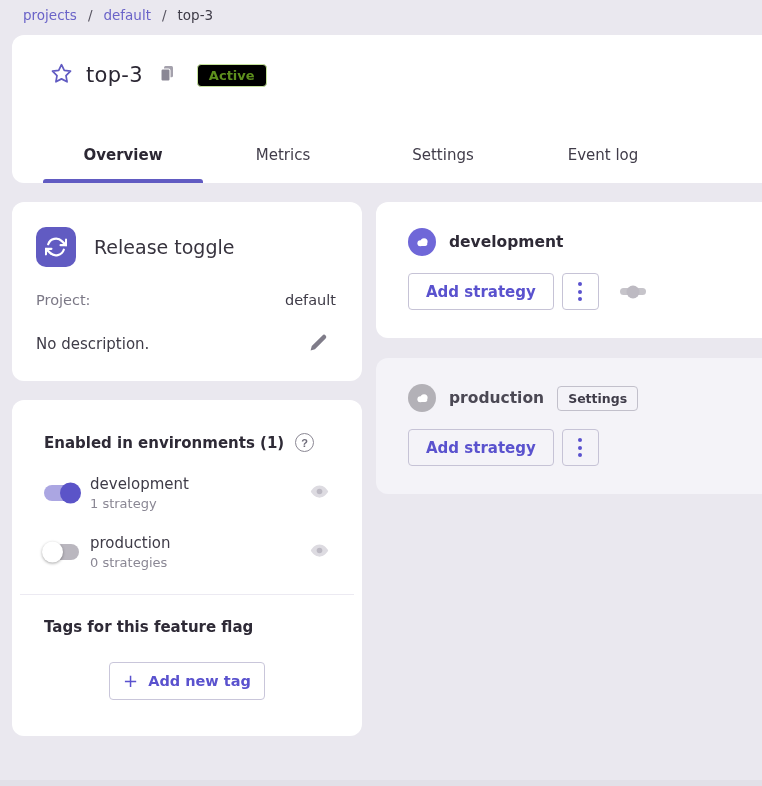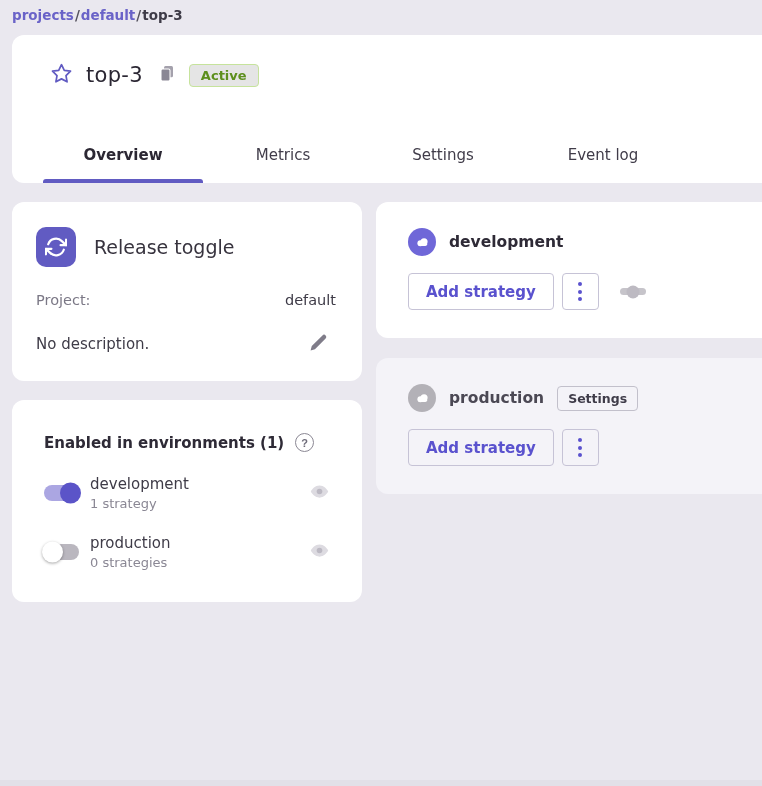--- a/index.html
+++ b/index.html
@@ -4,32 +4,32 @@
 <style>
   * { margin:0; padding:0; box-sizing:border-box; }
   html,body { width:762px; height:786px; overflow:hidden; }
   body {
     background:#EAE8EF;
     font-family:"DejaVu Sans","Liberation Sans",sans-serif;
     color:#37333E;
     position:relative;
   }
   
-  .breadcrumb-bar { display:flex; align-items:center; gap:1px; padding:5px 0 0 12px; font-size:13.5px; height:24px;font-weight:bold; }
+  .breadcrumb-bar { display:flex; align-items:center; gap:11px; padding:5px 0 0 23px; font-size:13.5px; height:24px; }
   .crumb-link { color:#6A63C8; text-decoration:none; cursor:pointer; }
   .crumb-sep { color:#55525E; }
   .crumb-current { color:#3E3B47; }
 
   
   .header-card { margin:11px 0 0 12px; width:774px; background:#fff; border-radius:12px; height:148px; position:relative; }
   .title-row { display:flex; align-items:center; gap:13px; padding:27px 0 0 38px; }
   .star-btn { background:none; border:none; cursor:pointer; display:flex; padding:0; }
   .page-title { font-size:21px; color:#2B2733; font-weight:500; letter-spacing:.3px; }
   .copy-btn { background:none; border:none; cursor:pointer; display:flex; padding:0; margin-left:2px; }
-  .status-badge { font-size:13px; font-weight:700; color:#5D8F1D; background:#e5e5e5; border:1px solid #C6E39C; border-radius:4px; padding:3px 11px; }
+  .status-badge { margin-left:8px; font-size:13px; font-weight:700; color:#5D8F1D; background:#000000; border:1px solid #C6E39C; border-radius:4px; padding:3px 11px; }
   .tabs-row { position:absolute; left:31px; bottom:0; display:flex; height:56px; }
   .tab { width:160px; display:flex; align-items:center; justify-content:center; font-size:15px; color:#403C49; cursor:pointer; position:relative; background:none; border:none; font-family:inherit; }
   .tab.active { font-weight:700; color:#2B2733; }
   .tab.active::after { content:""; position:absolute; left:0; right:0; bottom:0; height:4px; background:#615BC2; border-radius:3px 3px 0 0; }
 
   
   .main-row { display:flex; gap:14px; margin:19px 0 0 12px; align-items:flex-start; }
   .left-col { width:350px; flex:none; }
   .right-col { width:400px; flex:none; }
   .card { background:#fff; border-radius:12px; }
@@ -199,20 +199,27 @@
             <span>
               <svg width="21" height="21" viewBox="0 0 24 24">
                 <path d="M12 5c-5 0-8.5 4.3-9.7 6.3a1.3 1.3 0 0 0 0 1.4C3.5 14.7 7 19 12 19s8.5-4.3 9.7-6.3a1.3 1.3 0 0 0 0-1.4C20.5 9.3 17 5 12 5z" fill="#DDDBE1"></path>
                 <circle cx="12" cy="12" r="3.2" fill="#BCB9C3"></circle>
               </svg>
             </span>
           </button>
         </div>
       </div>
 
+      <div class="tags-section">
+        <div class="tags-title">Tags for this feature flag</div>
+        <button class="add-tag-btn">
+          <span class="plus-glyph">+</span>
+          <span>Add new tag</span>
+        </button>
+      </div>
     </section>
   </div>
 
   <div class="right-col">
 
     <section class="env-panel dev-panel">
       <div class="panel-head">
         <span class="cloud-circle cloud-purple">
           <svg width="17" height="17" viewBox="0 0 24 24">
             <circle cx="9" cy="13" r="4.2" fill="#fff"></circle>

